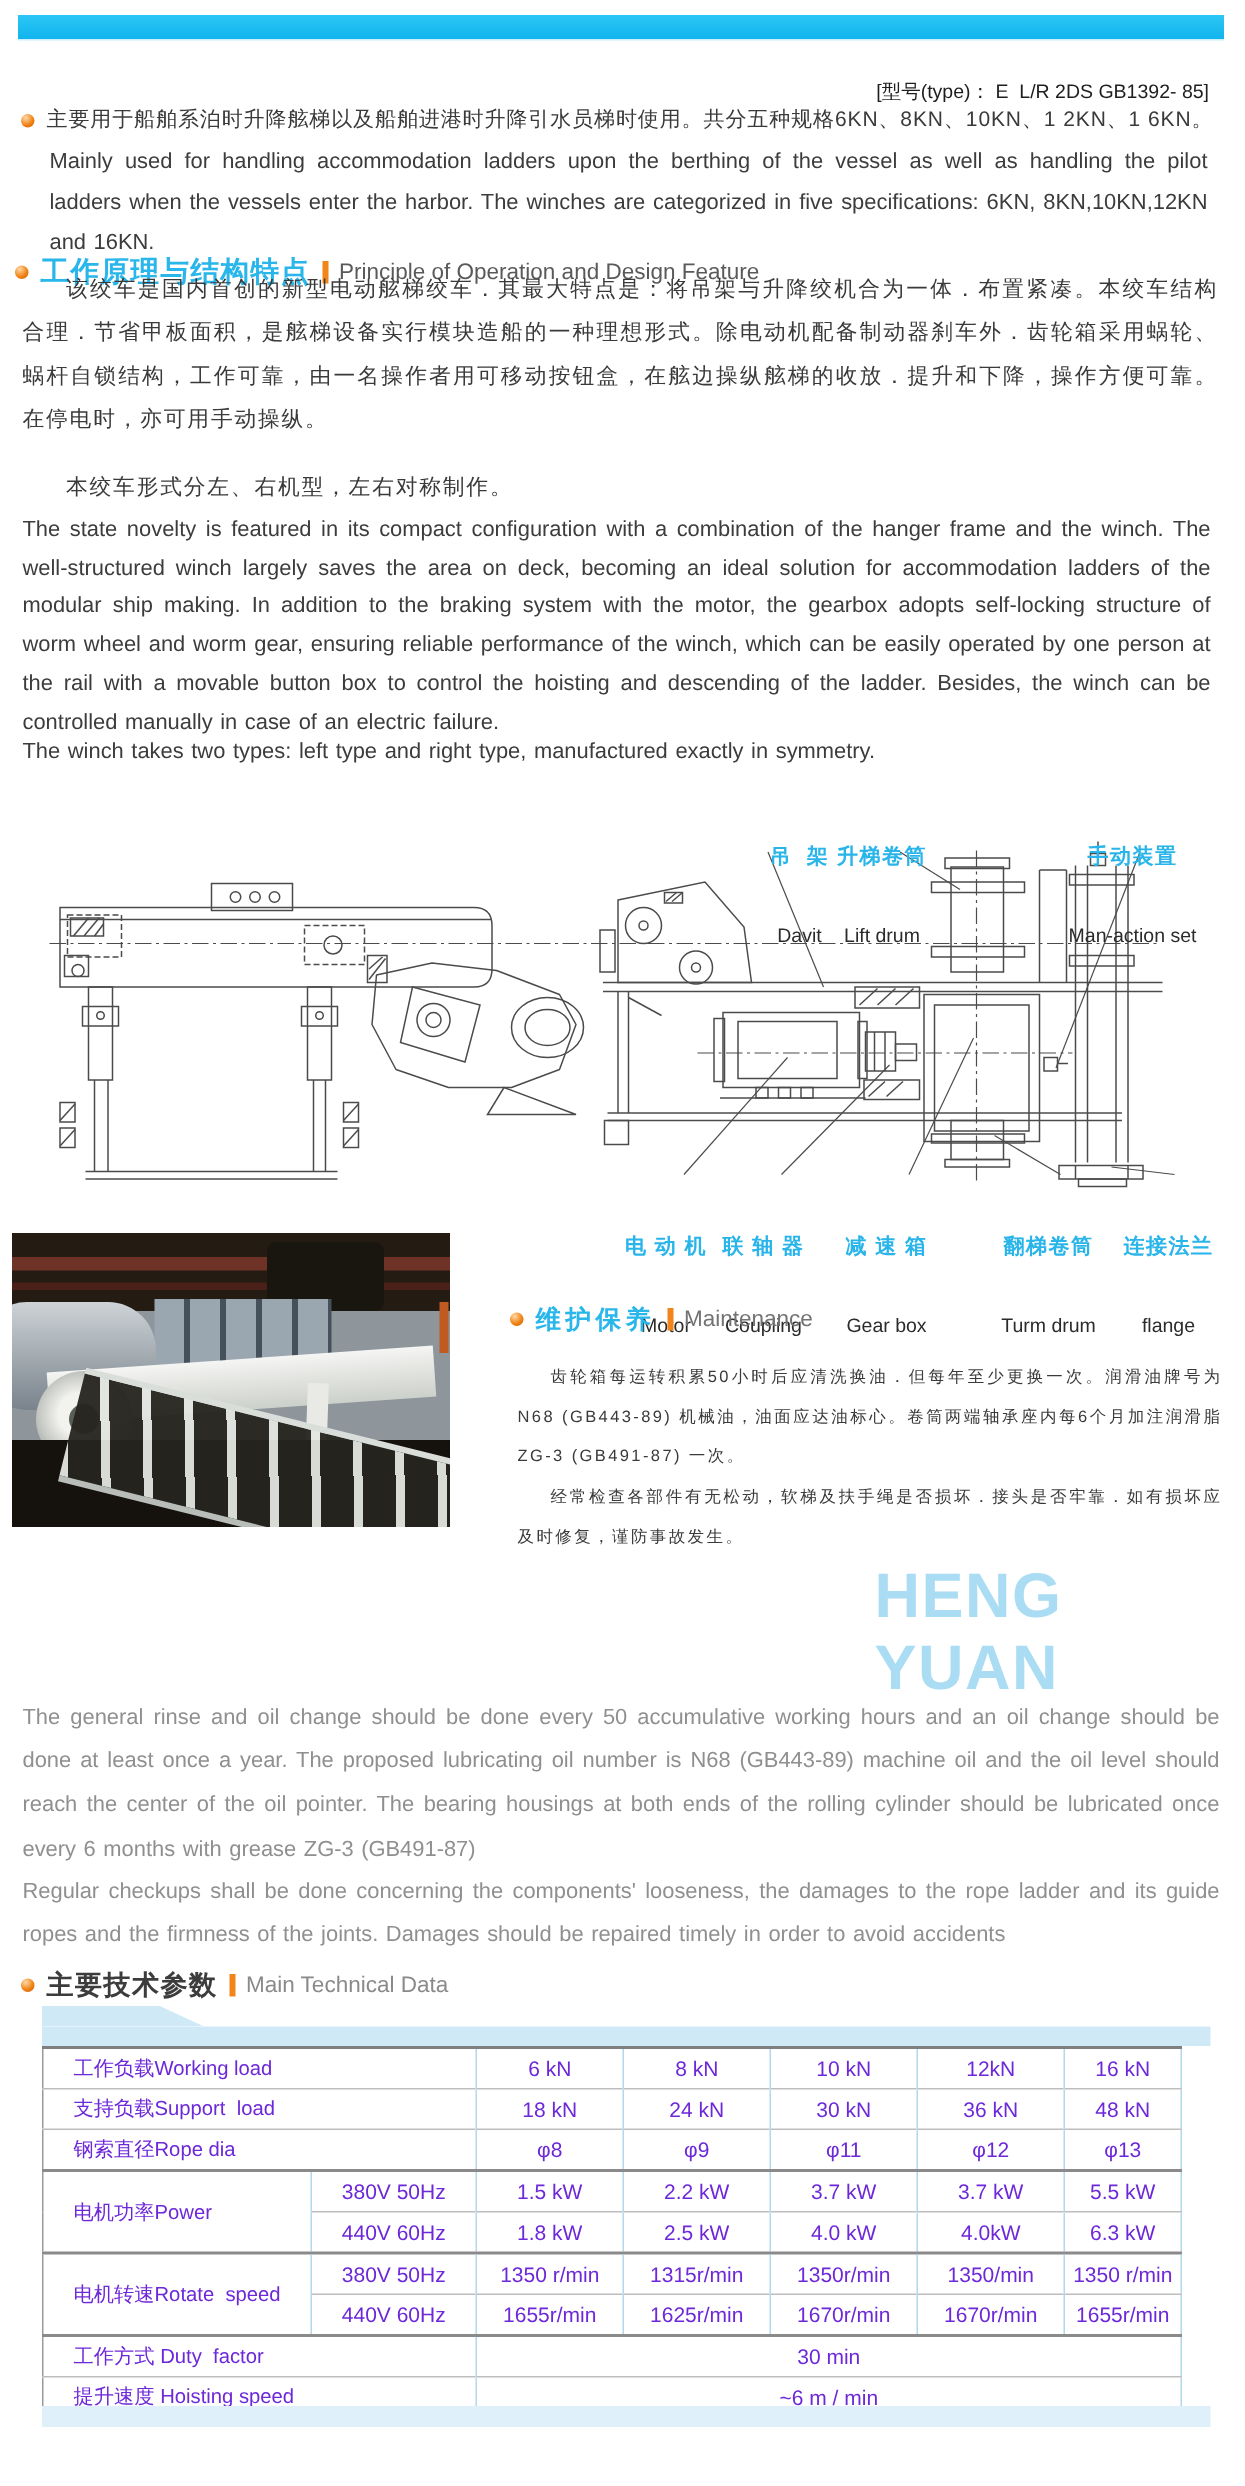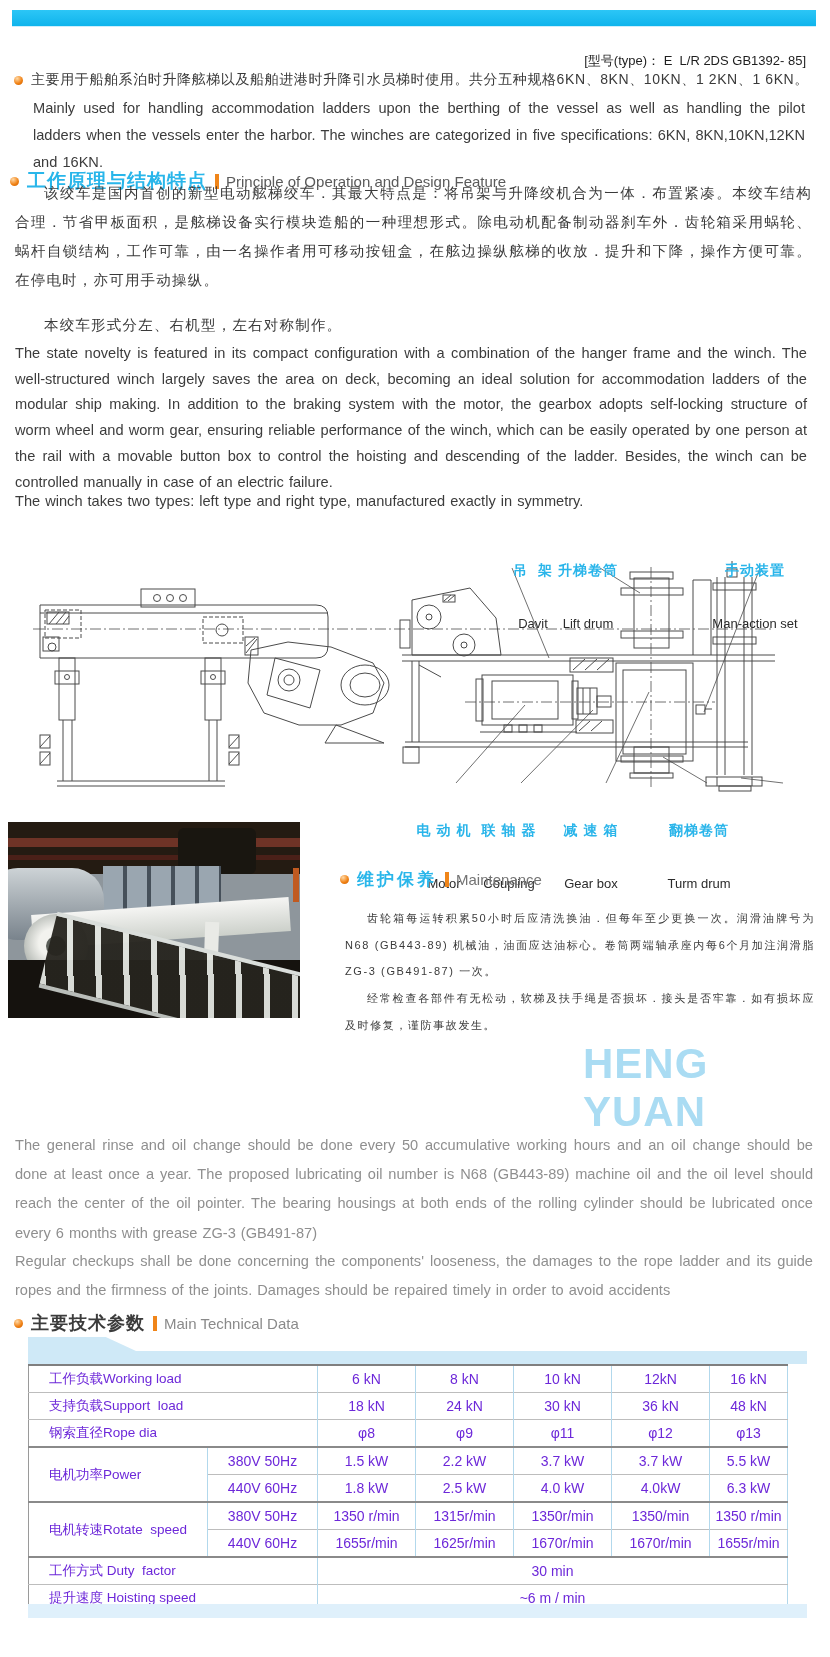--- a/index.html
+++ b/index.html
@@ -215,20 +215,24 @@
     <div class="en">Coupling</div>
   </div>
   <div class="abs dlabel" style="left:591px;top:786px;">
     <div class="zh">减 速 箱</div>
     <div class="en">Gear box</div>
   </div>
   <div class="abs dlabel" style="left:699px;top:786px;">
     <div class="zh">翻梯卷筒</div>
     <div class="en">Turm drum</div>
   </div>
+  <div class="abs dlabel" style="left:779px;top:786px;">
+    <div class="zh">连接法兰</div>
+    <div class="en">flange</div>
+  </div>
 
   <div class="abs photo">
     <div class="ph" style="left:0;top:0;width:100%;height:52px;background:#241b12;"></div>
     <div class="ph" style="left:0;top:16px;width:100%;height:9px;background:#6e3326;"></div>
     <div class="ph" style="left:0;top:33px;width:100%;height:5px;background:#4a2018;"></div>
     <div class="ph" style="left:170px;top:6px;width:78px;height:46px;background:#191610;border-radius:6px;"></div>
     <div class="ph" style="left:95px;top:44px;width:118px;height:48px;background:repeating-linear-gradient(90deg,#9aa6b0 0 20px,#46505a 20px 24px);"></div>
     <div class="ph" style="left:-22px;top:46px;width:118px;height:72px;background:linear-gradient(#cdd3d6,#79838c);border-radius:32px;"></div>
     <div class="ph" style="left:24px;top:84px;width:258px;height:34px;background:linear-gradient(#f5f5f3,#ccd0ca);transform:rotate(-4deg);"></div>
     <div class="ph" style="left:196px;top:100px;width:14px;height:72px;background:#e9eae6;transform:rotate(2deg);"></div>

